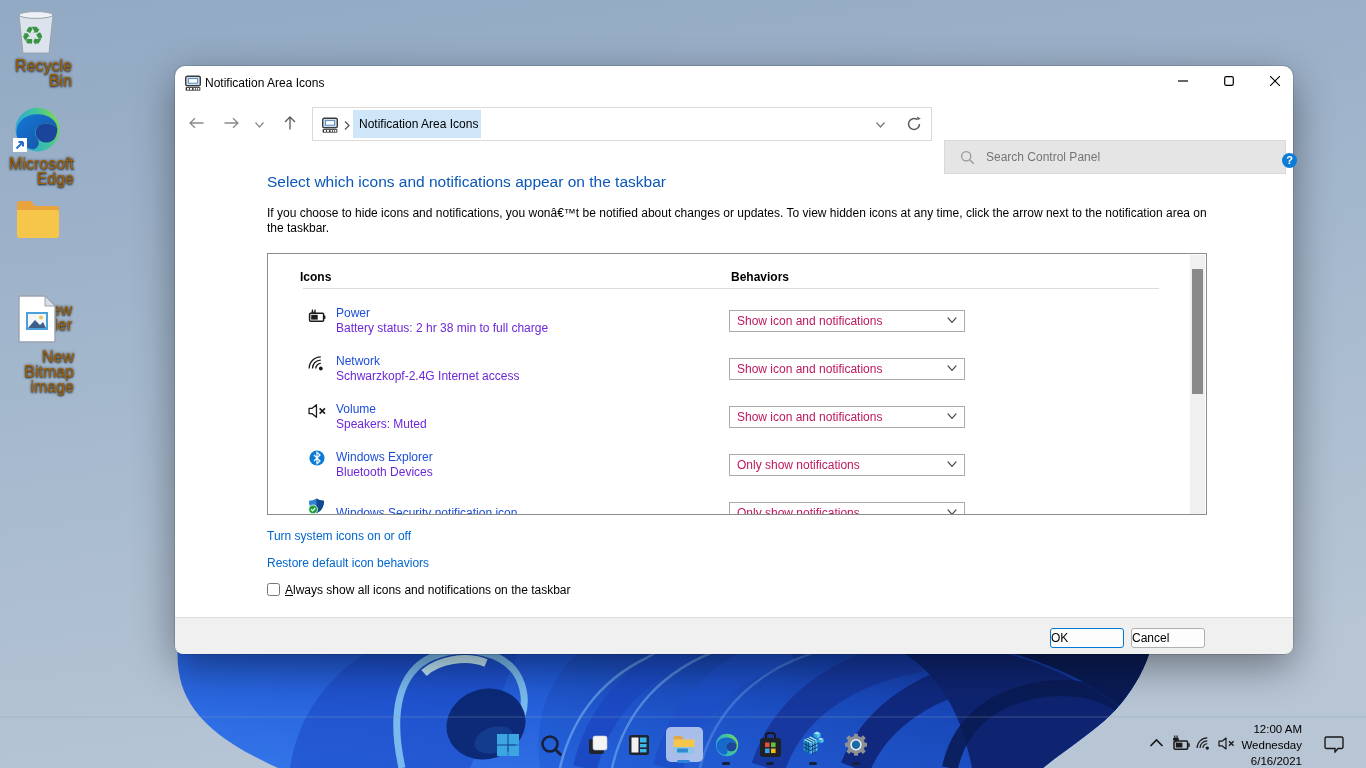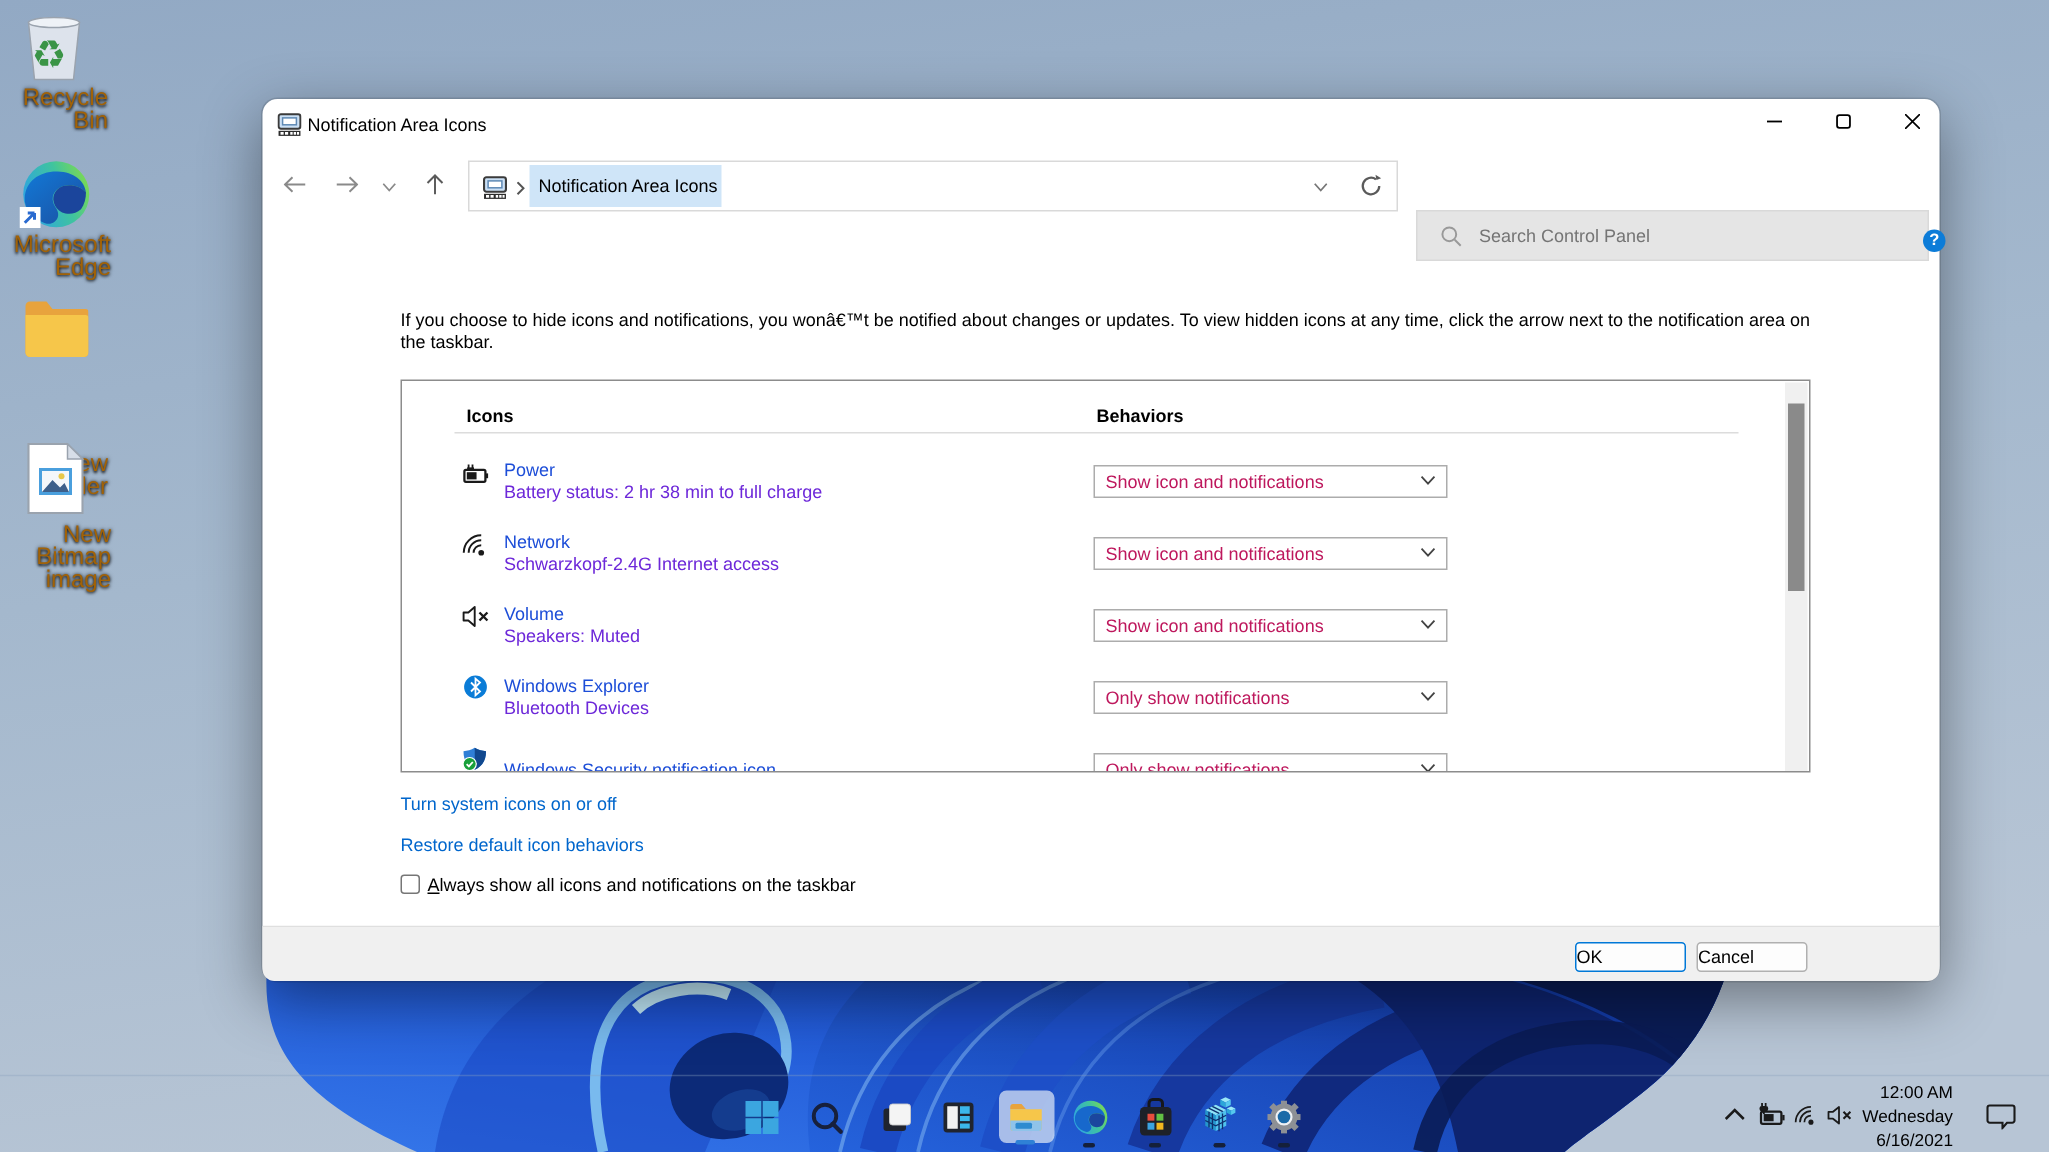--- a/index.html
+++ b/index.html
@@ -203,23 +203,24 @@
       <path d="M11 0.5 L11.6 4 L14.8 2.8 Z" fill="#5a5a5a"></path>
     </svg>
   <div id="searchbox">
     <svg class="abs" style="left:15px;top:9px;" width="15" height="15" viewBox="0 0 15 15">
         <circle cx="6.2" cy="6.2" r="4.6" stroke="#999" stroke-width="1.3" fill="none"></circle>
         <line x1="9.8" y1="9.8" x2="13.8" y2="13.8" stroke="#999" stroke-width="1.3"></line>
       </svg>
     <div class="abs" style="left:41px;top:9px;">Search Control Panel</div>
   </div>
 
+  <h1 class="head">Select which icons and notifications appear on the taskbar</h1>
   <p class="desc">If you choose to hide icons and notifications, you wonâ€™t be notified about changes or updates. To view hidden icons at any time, click the arrow next to the notification area on the taskbar.</p>
   <div id="listbox">
-    <div class="colhead" style="left:43px;">Icons</div>
+    <div class="colhead" style="left:32px;">Icons</div>
     <div class="colhead" style="left:463px;">Behaviors</div>
     <div id="colline"></div>
 
     <svg class="rowi" style="top:54px;" width="18" height="14" viewBox="0 0 18 14">
         <g stroke="#1a1a1a" fill="none">
           <rect x="1.6" y="4.2" width="14" height="8" rx="1" stroke-width="1.5"></rect>
           <rect x="15.8" y="6.6" width="1.6" height="3.2" fill="#1a1a1a" stroke="none"></rect>
           <rect x="3.2" y="5.8" width="6.5" height="4.8" fill="#1a1a1a" stroke="none"></rect>
           <path d="M4.4 3.2 L4.4 0.6 M7 3.2 L7 0.6" stroke-width="1.2"></path>
           <path d="M3.4 3.2 L8 3.2" stroke-width="1.2"></path>

